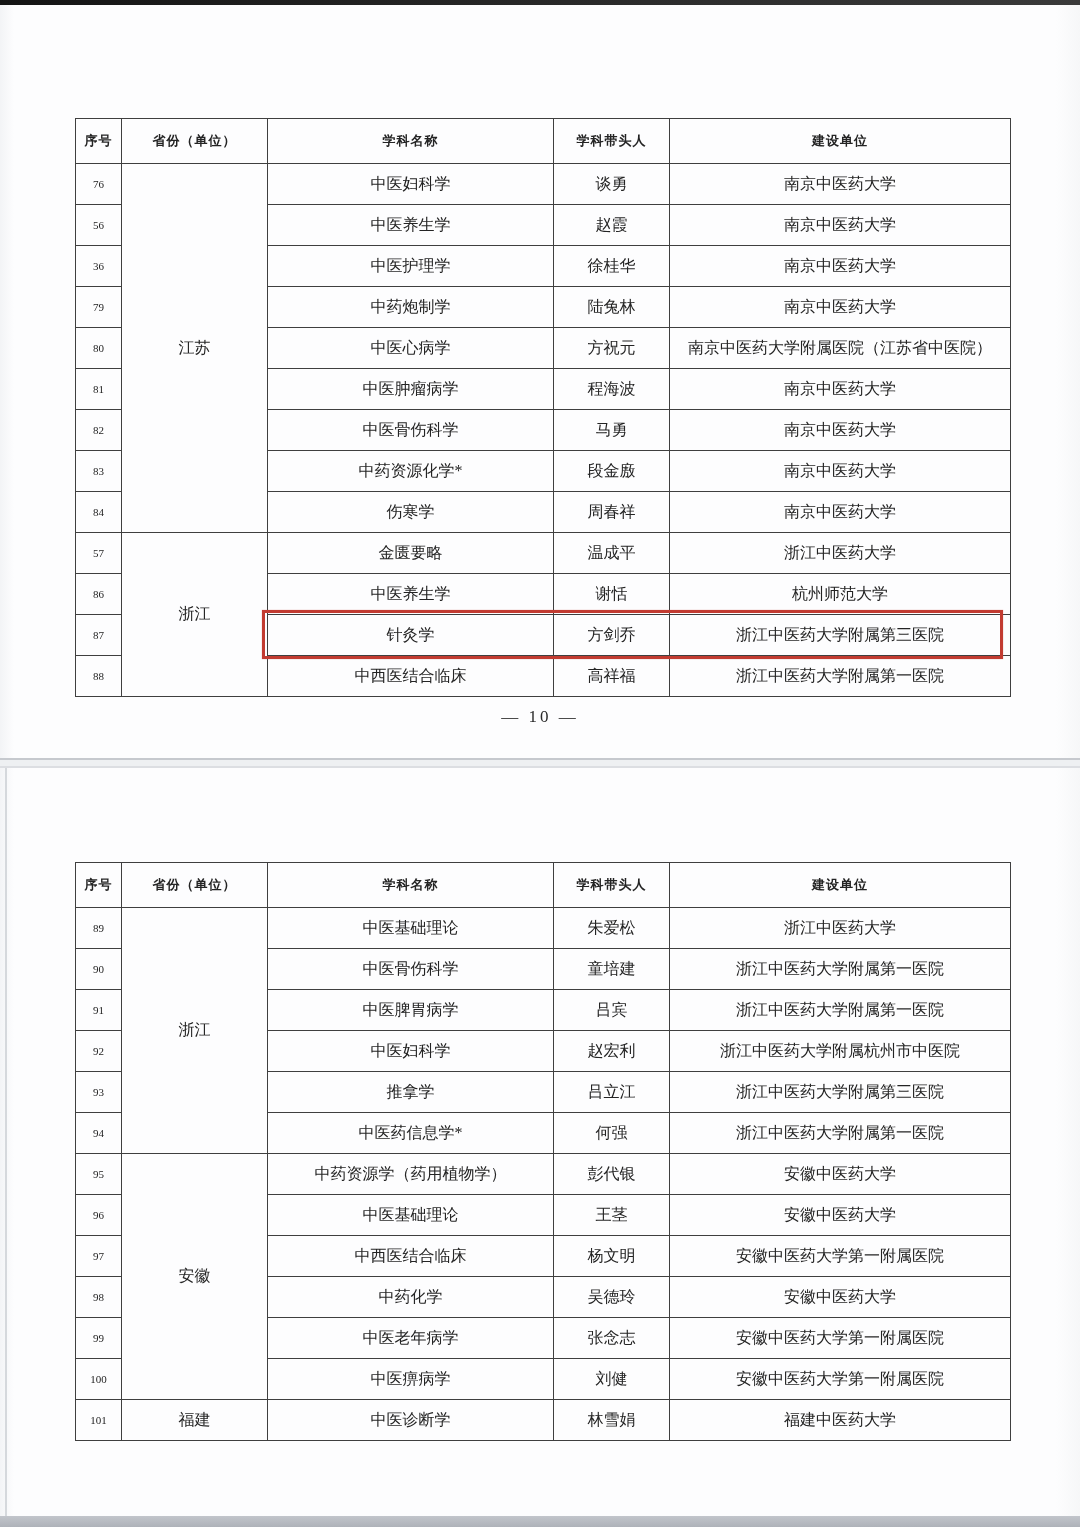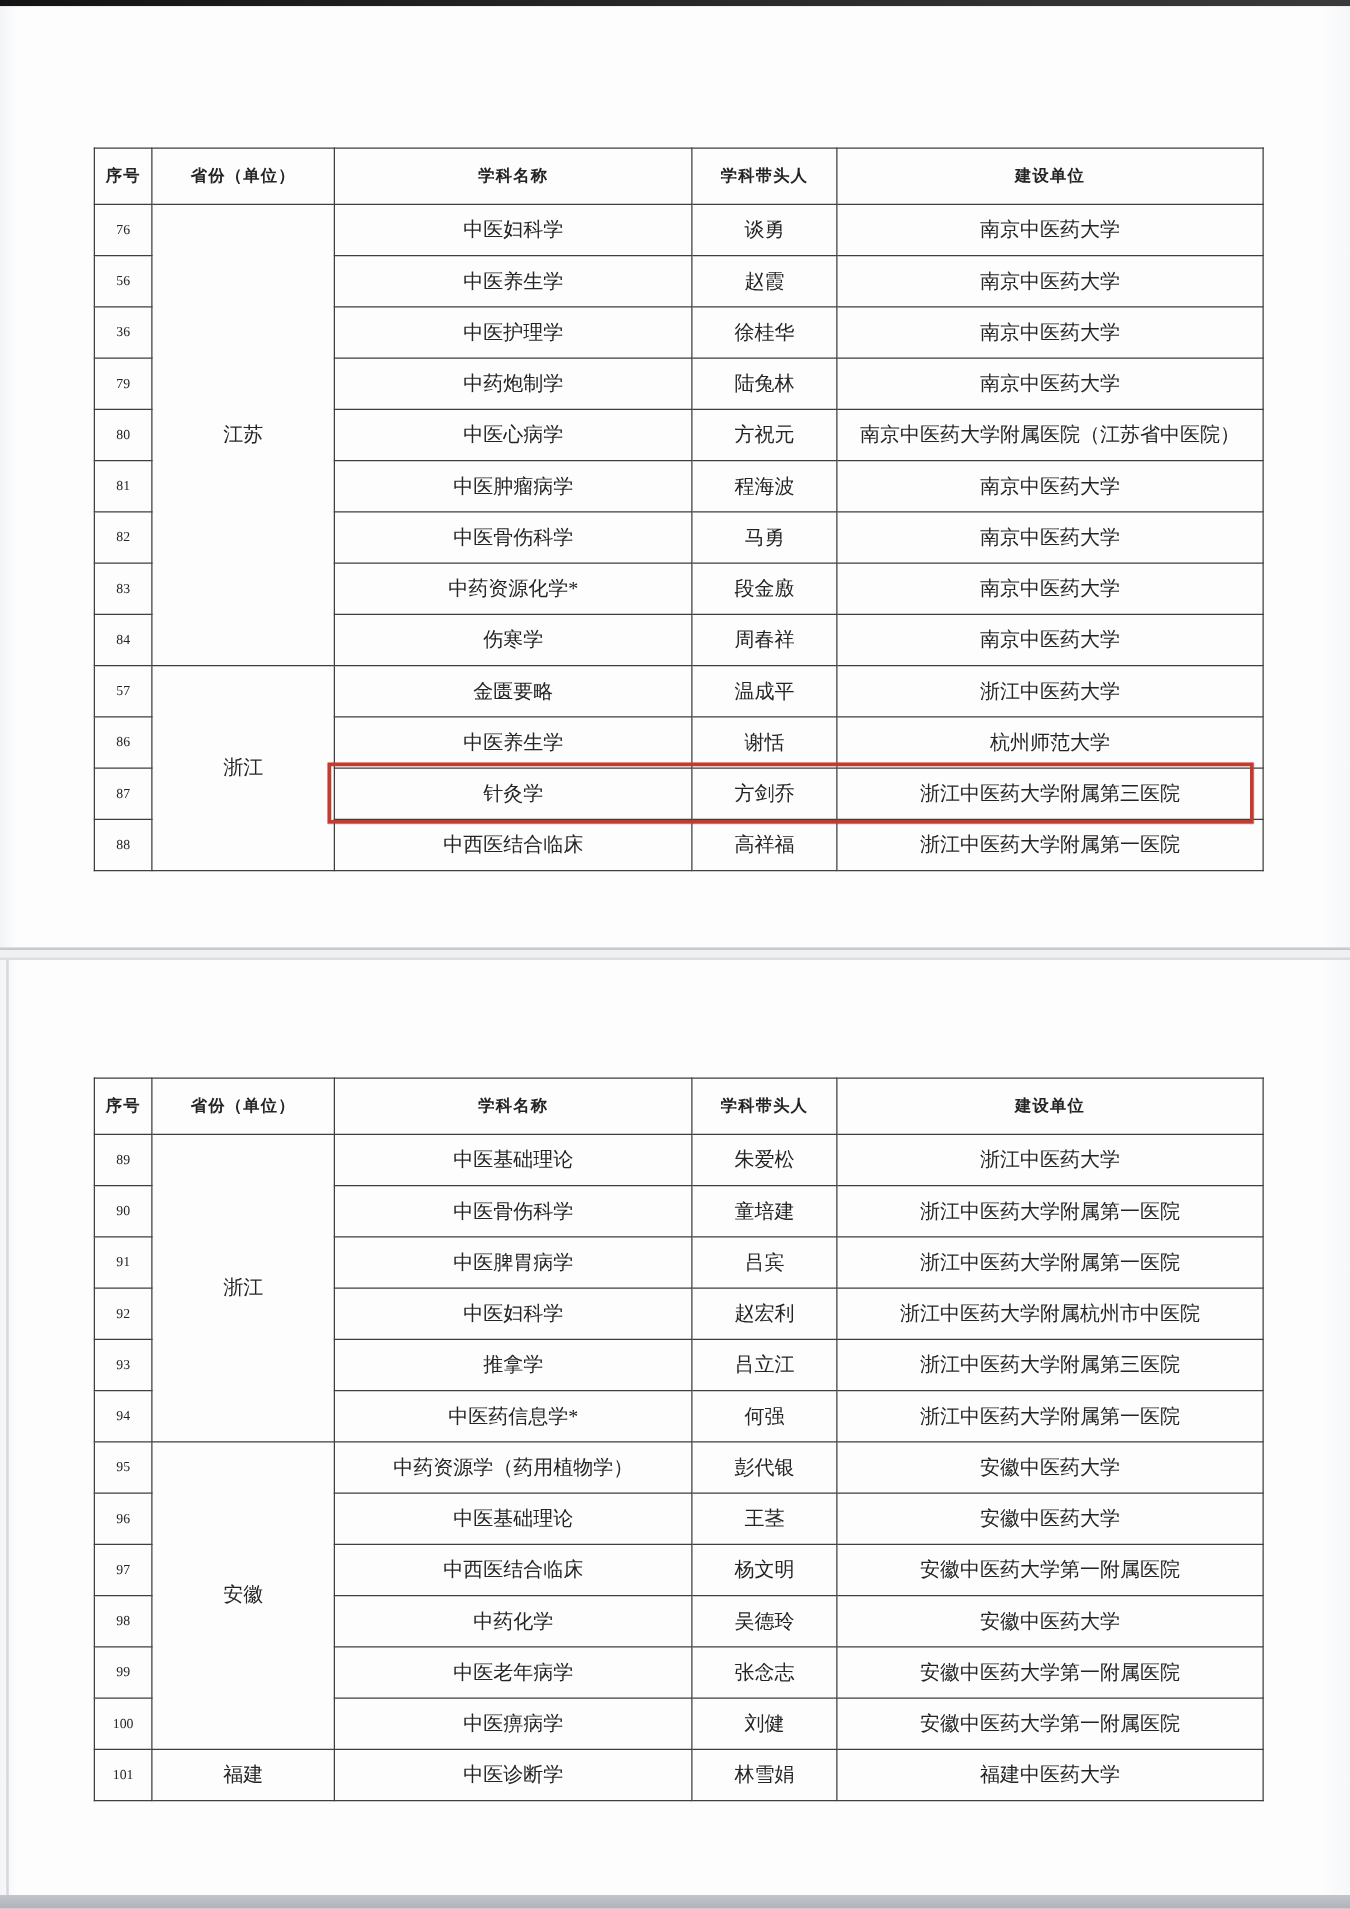--- a/index.html
+++ b/index.html
@@ -165,20 +165,21 @@
             <tr>
               <td>88</td>
               <td>中西医结合临床</td>
               <td>高祥福</td>
               <td>浙江中医药大学附属第一医院</td>
             </tr>
           </tbody>
         </table>
     <div class="hl-box" style="left: 187px; top: 492px; width: 735px; height: 43px; border-color: rgb(194, 59, 49);"></div>
       </div>
+    <div class="page-footer footer-10">— 10 —</div>
   </div>
 
   <div class="page page-11">
     <div class="table-wrap wrap-11">
       <table class="doc">
         <colgroup>
           <col class="c-no">
             <col class="c-prov">
             <col class="c-disc">
             <col class="c-lead">

